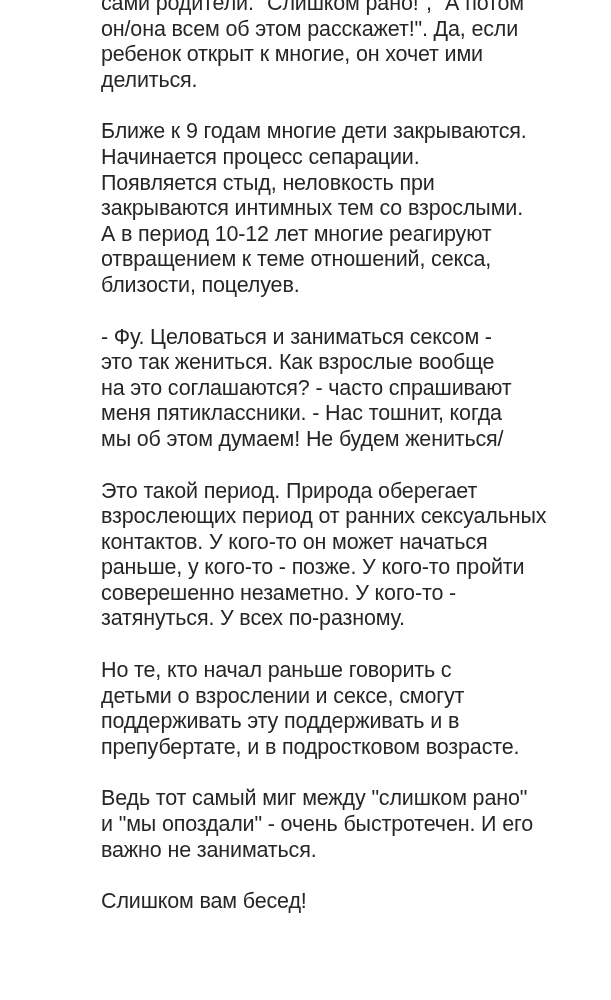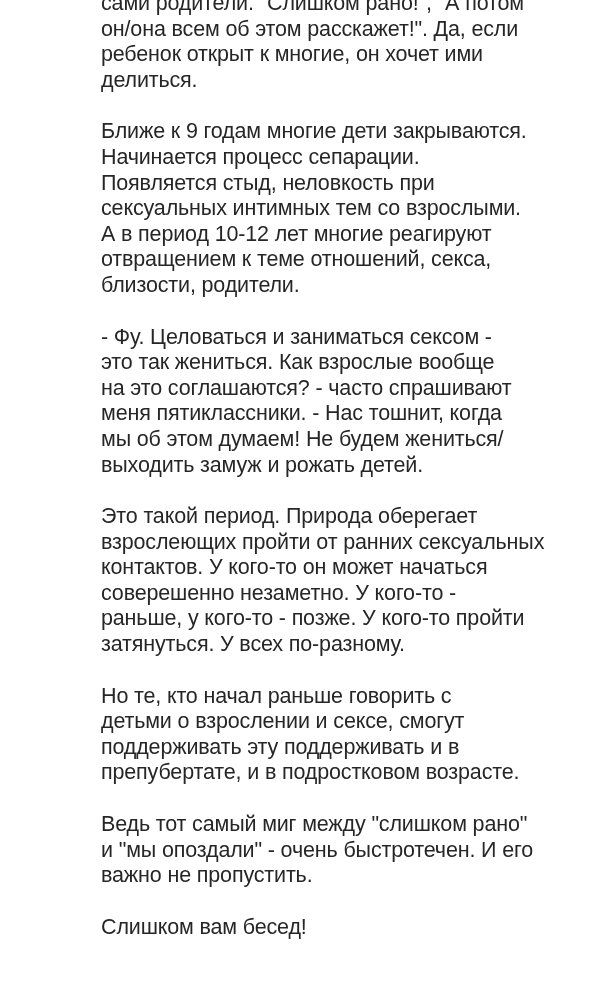--- a/index.html
+++ b/index.html
@@ -27,55 +27,54 @@
       <span class="line">сами родители. "Слишком рано!", "А потом</span>
       <span class="line">он/она всем об этом расскажет!". Да, если</span>
       <span class="line">ребенок открыт к многие, он хочет ими</span>
       <span class="line">делиться.</span>
     </p>
 
     <p class="para">
       <span class="line">Ближе к 9 годам многие дети закрываются.</span>
       <span class="line">Начинается процесс сепарации.</span>
       <span class="line">Появляется стыд, неловкость при</span>
-      <span class="line">сексуальных интимных тем со взрослыми.</span>
+      <span class="line">закрываются интимных тем со взрослыми.</span>
       <span class="line">А в период 10-12 лет многие реагируют</span>
       <span class="line">отвращением к теме отношений, секса,</span>
-      <span class="line">близости, родители.</span>
+      <span class="line">близости, поцелуев.</span>
     </p>
 
     <p class="para">
       <span class="line">- Фу. Целоваться и заниматься сексом -</span>
       <span class="line">это так жениться. Как взрослые вообще</span>
       <span class="line">на это соглашаются? - часто спрашивают</span>
       <span class="line">меня пятиклассники. - Нас тошнит, когда</span>
       <span class="line">мы об этом думаем! Не будем жениться/</span>
-      <span class="line">выходить замуж и рожать детей.</span>
     </p>
 
     <p class="para">
       <span class="line">Это такой период. Природа оберегает</span>
-      <span class="line">взрослеющих пройти от ранних сексуальных</span>
+      <span class="line">взрослеющих период от ранних сексуальных</span>
       <span class="line">контактов. У кого-то он может начаться</span>
+      <span class="line">раньше, у кого-то - позже. У кого-то пройти</span>
       <span class="line">соверешенно незаметно. У кого-то -</span>
-      <span class="line">раньше, у кого-то - позже. У кого-то пройти</span>
       <span class="line">затянуться. У всех по-разному.</span>
     </p>
 
     <p class="para">
       <span class="line">Но те, кто начал раньше говорить с</span>
       <span class="line">детьми о взрослении и сексе, смогут</span>
       <span class="line">поддерживать эту поддерживать и в</span>
       <span class="line">препубертате, и в подростковом возрасте.</span>
     </p>
 
     <p class="para">
       <span class="line">Ведь тот самый миг между "слишком рано"</span>
       <span class="line">и "мы опоздали" - очень быстротечен. И его</span>
-      <span class="line">важно не пропустить.</span>
+      <span class="line">важно не заниматься.</span>
     </p>
 
     <p class="para">
       <span class="line">Слишком вам бесед!</span>
     </p>
 
   </div>
 </div>
 
 </body></html>

